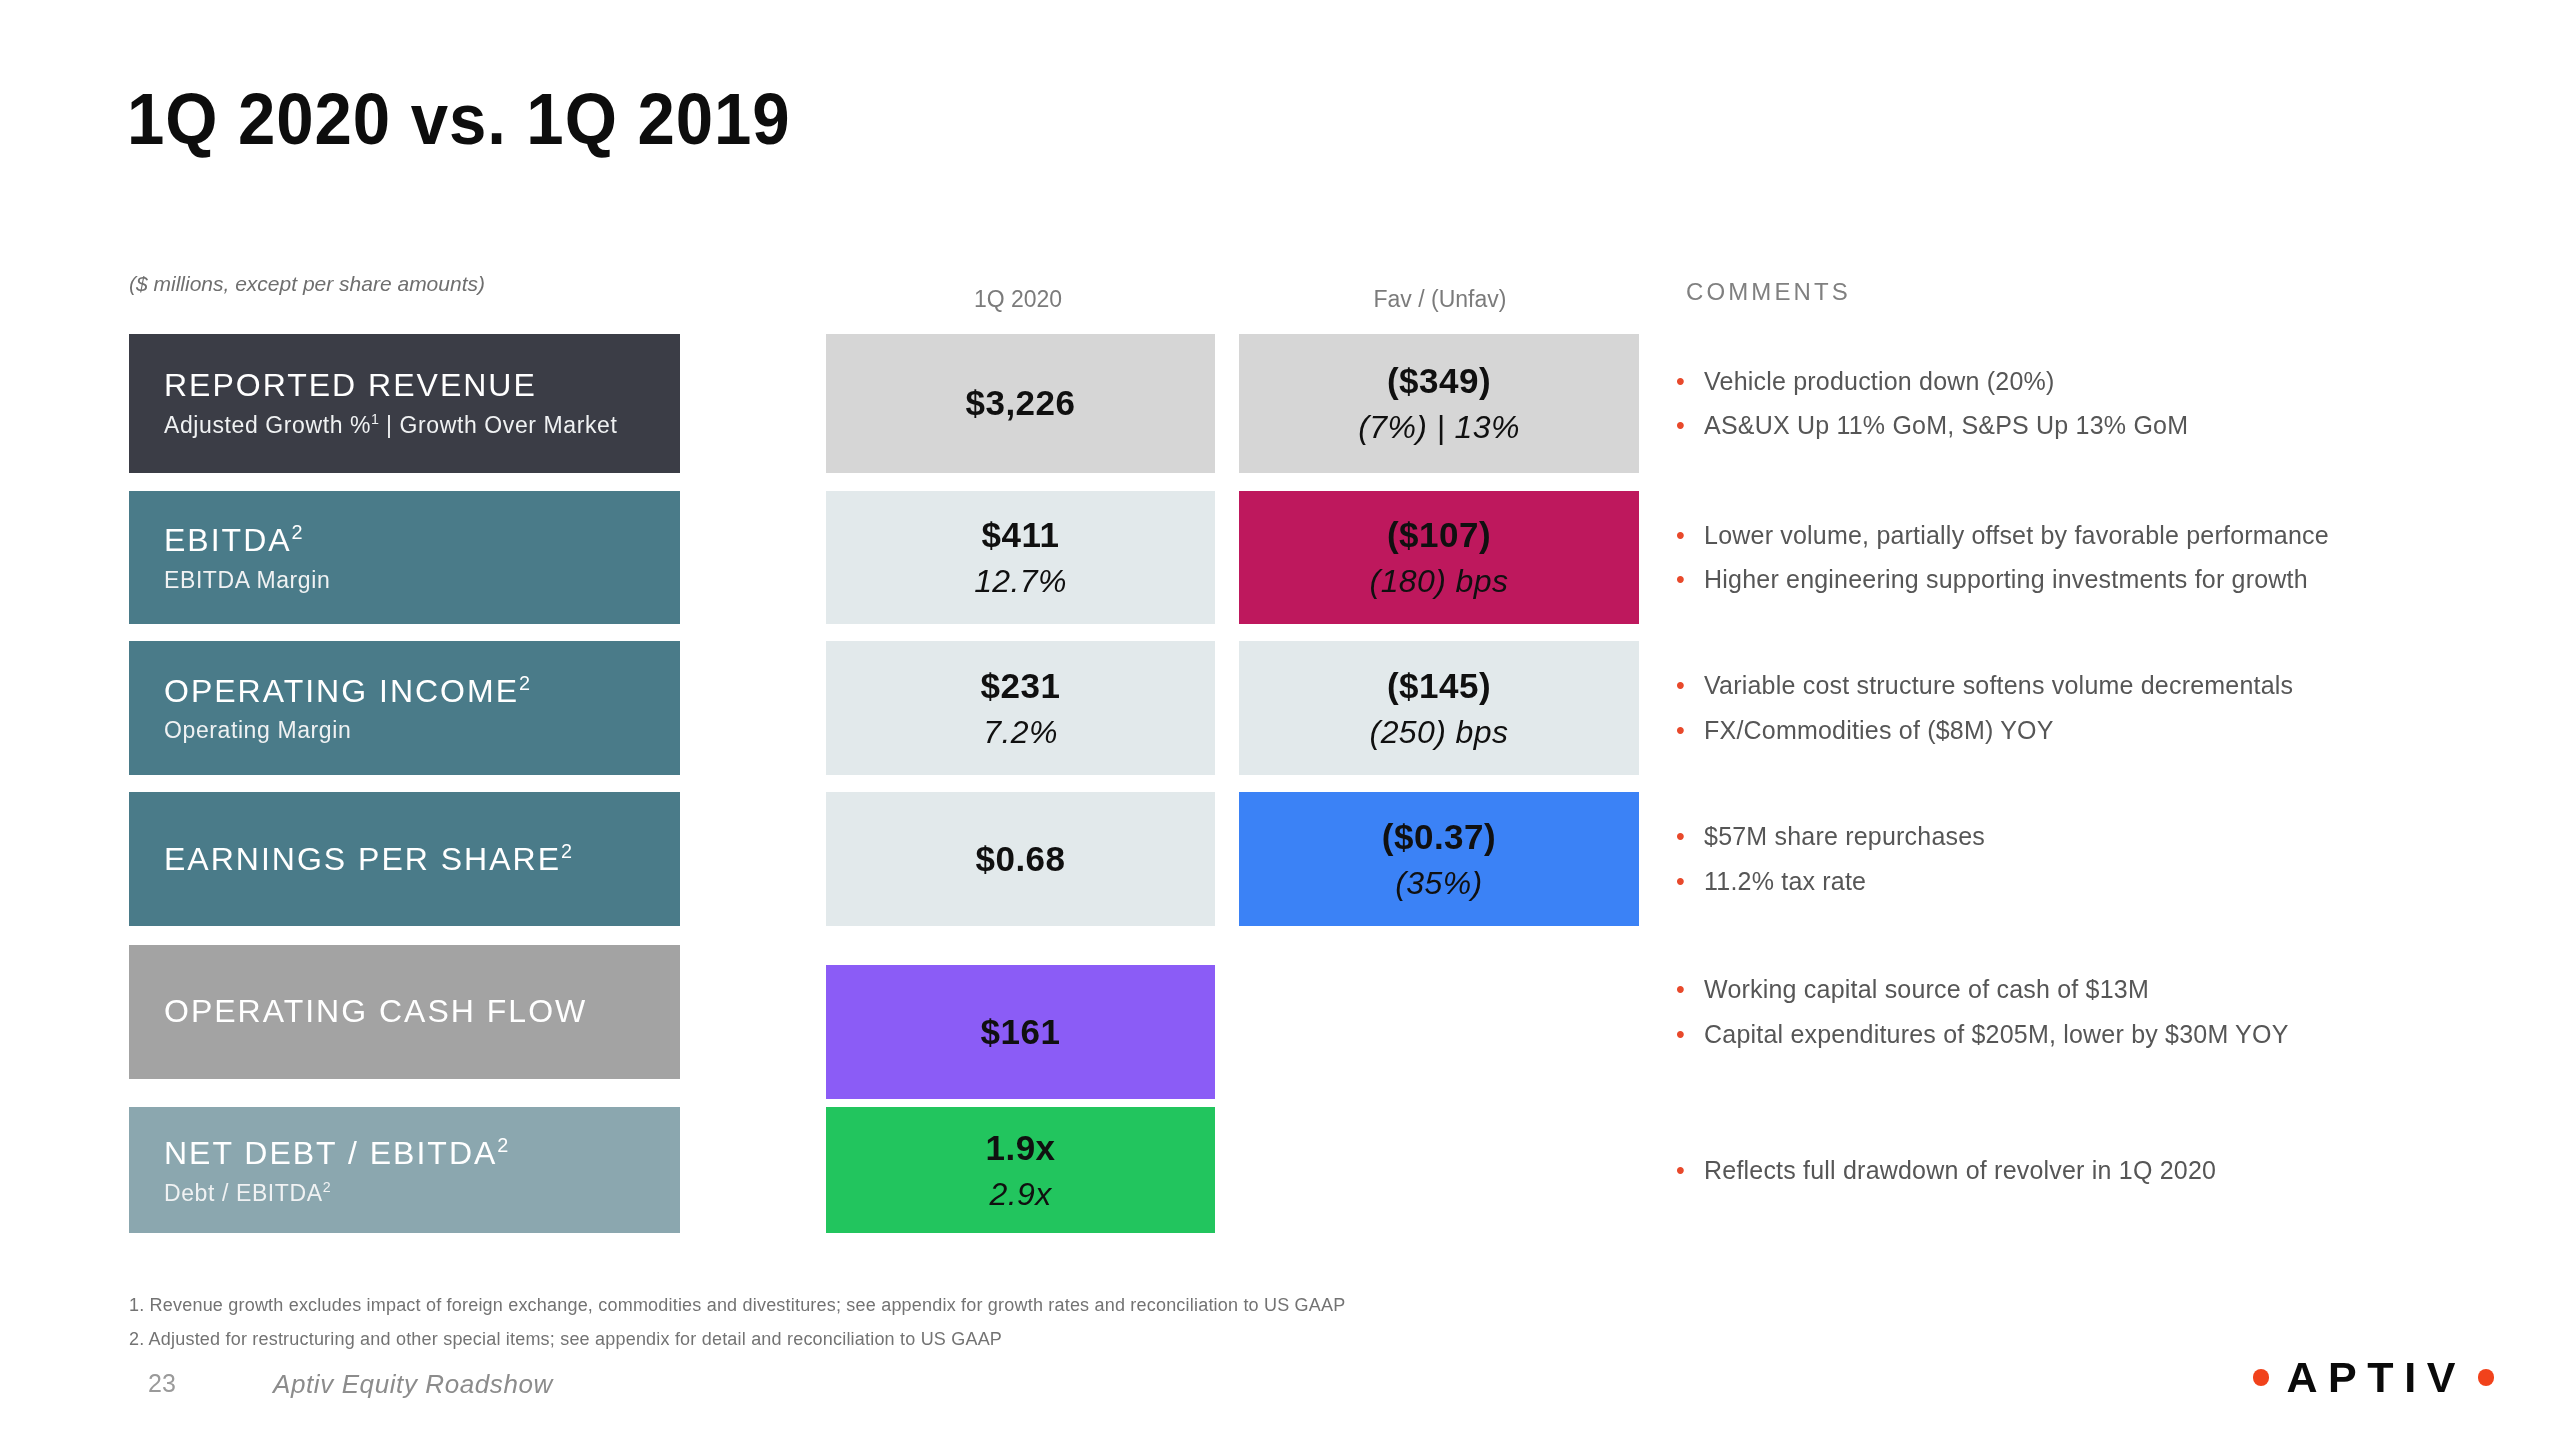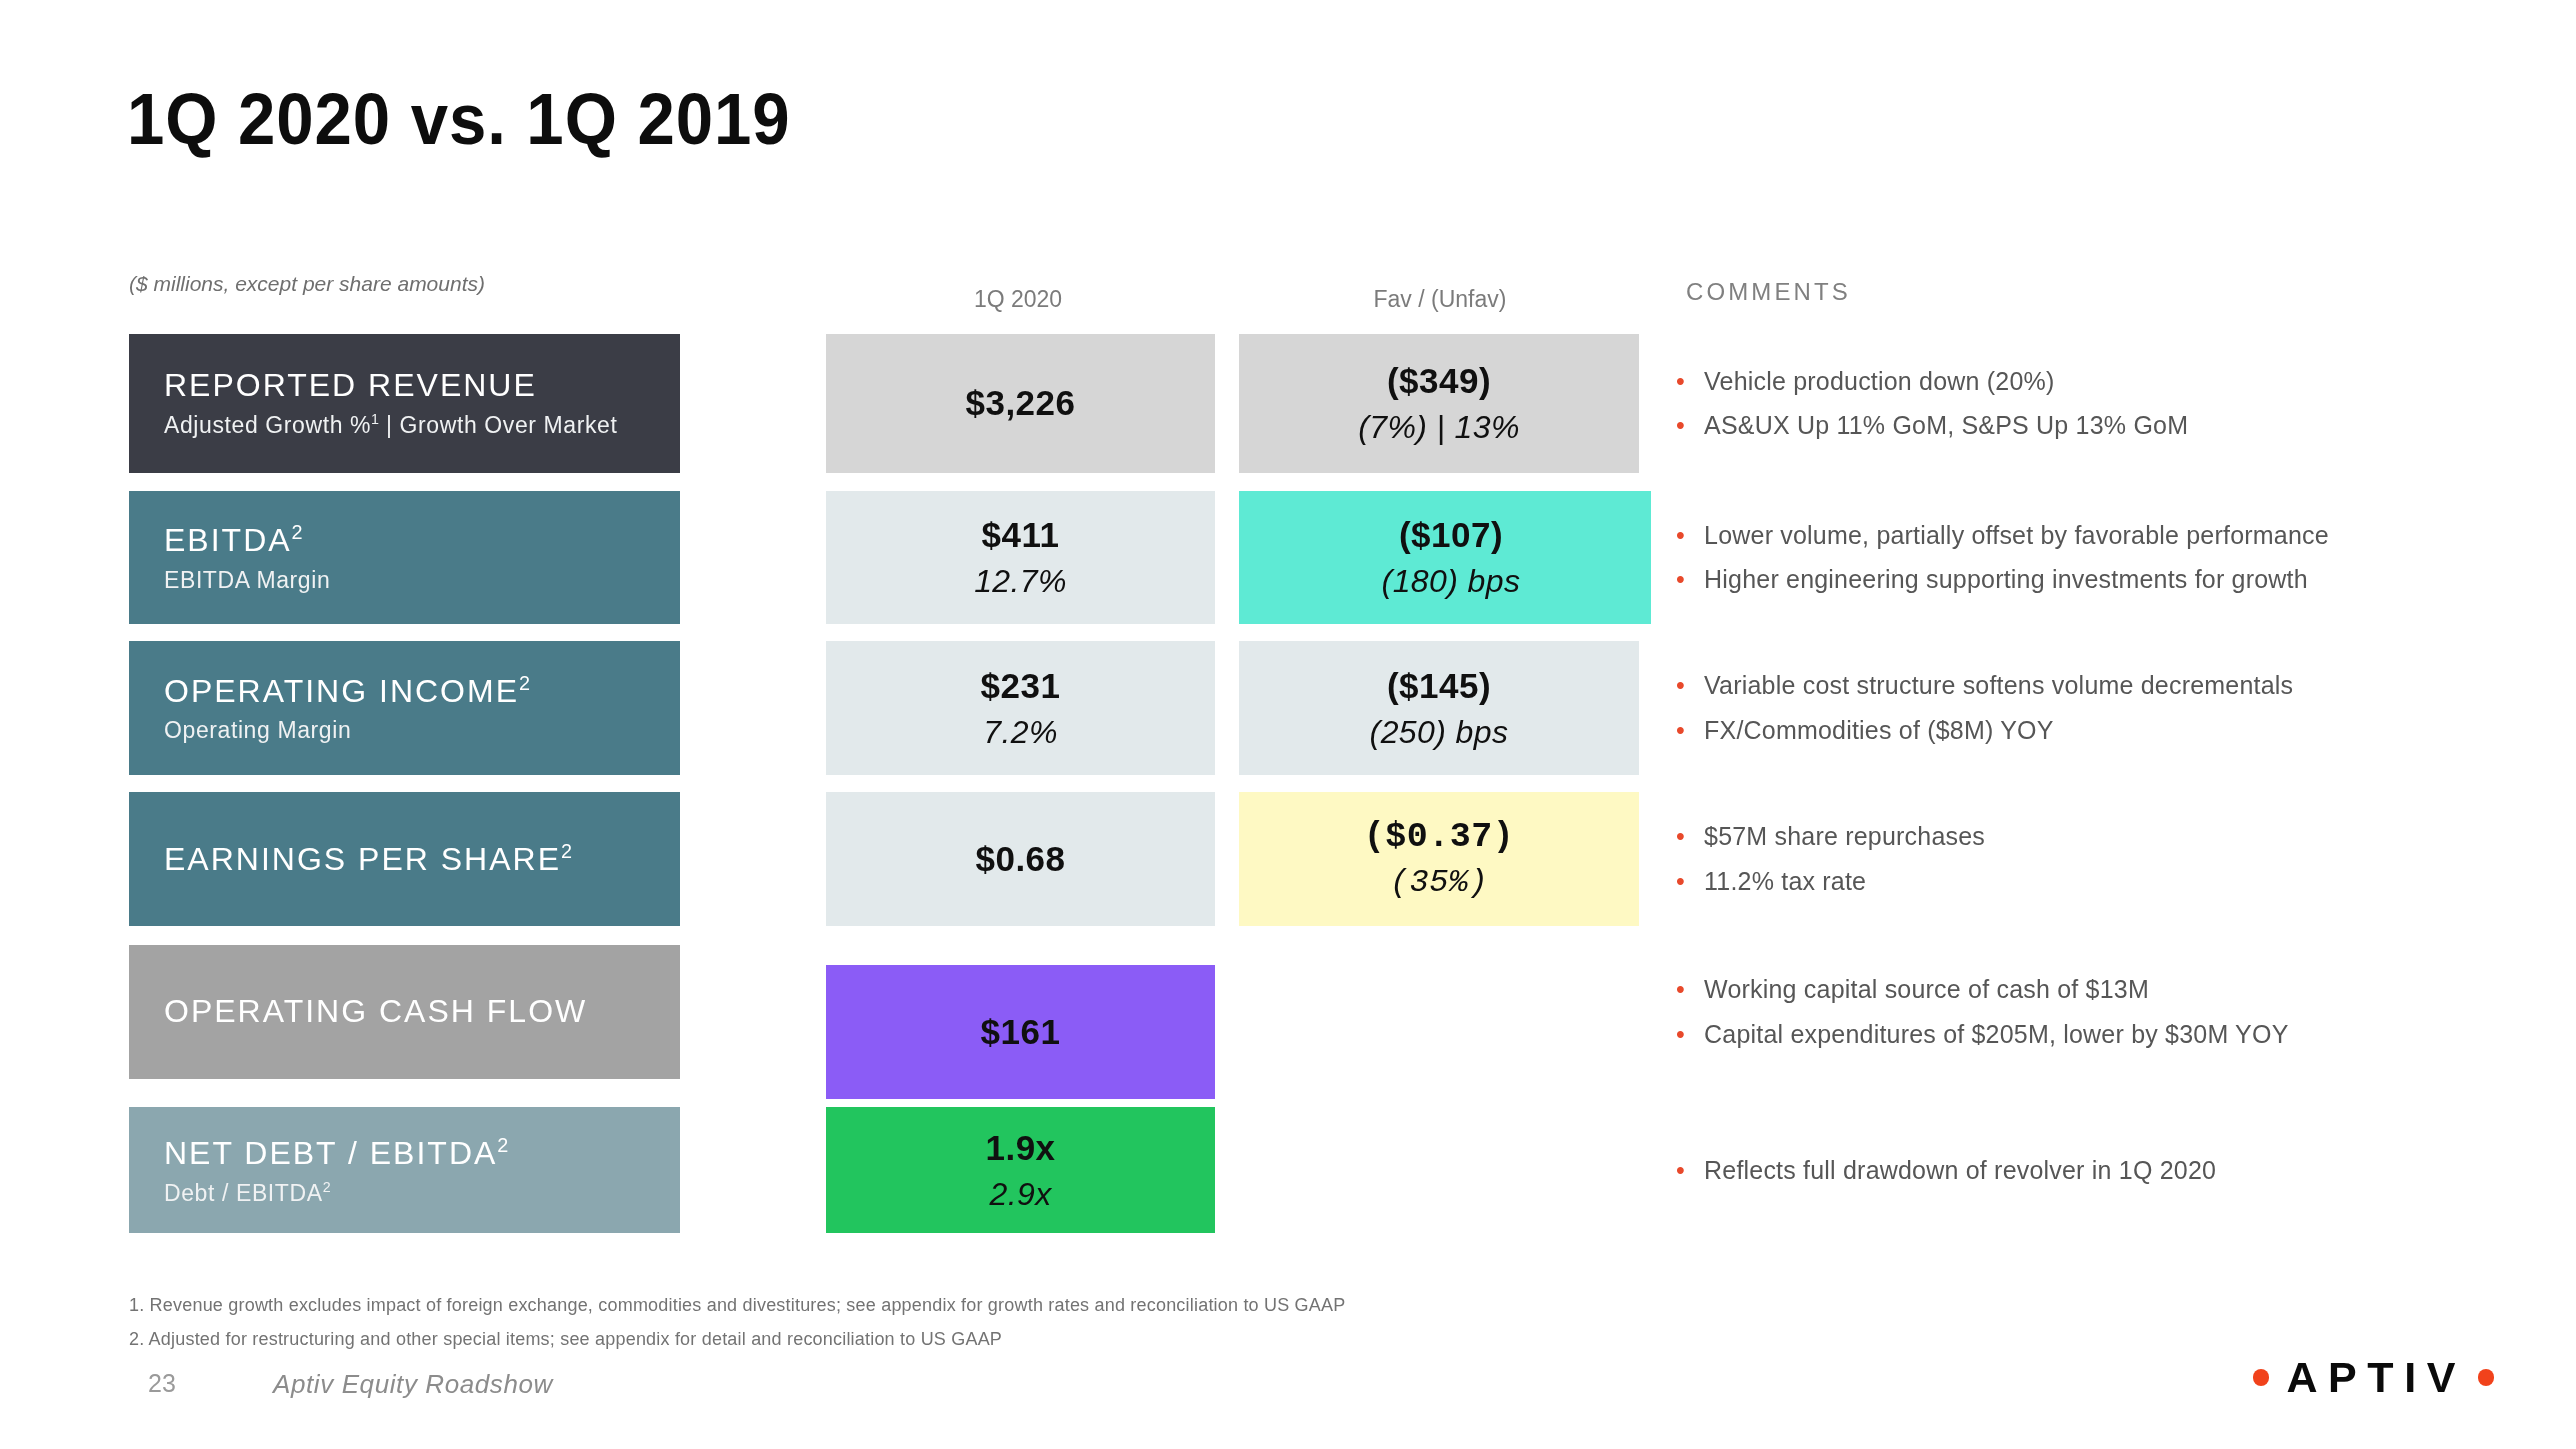--- a/index.html
+++ b/index.html
@@ -255,21 +255,21 @@
     </div>
     <div class="row" style="top: 491px; height: 133px;">
       <div class="label-cell" style="background: rgb(74, 123, 137);">
         <div class="label-main">EBITDA<sup>2</sup></div>
         <div class="label-sub">EBITDA Margin</div>
       </div>
       <div class="val-cell primary" style="background: rgb(226, 233, 235);">
         <div class="val-main">$411</div>
         <div class="val-sub">12.7%</div>
       </div>
-      <div class="val-cell delta" style="background: #5eead4; padding-left: 12px;">
+      <div class="val-cell delta" style="background: #be185d;">
         <div class="val-main">($107)</div>
         <div class="val-sub">(180) bps</div>
       </div>
       <div class="comments-cell">
         <div class="bullet-line">
           <span class="bullet-dot">•</span>
           <span class="bullet-text">Lower volume, partially offset by favorable performance</span>
         </div>
         <div class="bullet-line">
           <span class="bullet-dot">•</span>
@@ -301,21 +301,21 @@
         </div>
       </div>
     </div>
     <div class="row" style="top: 792px; height: 134px;">
       <div class="label-cell" style="background: rgb(74, 123, 137);">
         <div class="label-main">EARNINGS PER SHARE<sup>2</sup></div>
       </div>
       <div class="val-cell primary" style="background: rgb(226, 233, 235);">
         <div class="val-main">$0.68</div>
       </div>
-      <div class="val-cell delta" style="background: #fef9c3; font-family: Liberation Mono, monospace;">
+      <div class="val-cell delta" style="background: #3b82f6;">
         <div class="val-main">($0.37)</div>
         <div class="val-sub">(35%)</div>
       </div>
       <div class="comments-cell">
         <div class="bullet-line">
           <span class="bullet-dot">•</span>
           <span class="bullet-text">$57M share repurchases</span>
         </div>
         <div class="bullet-line">
           <span class="bullet-dot">•</span>

